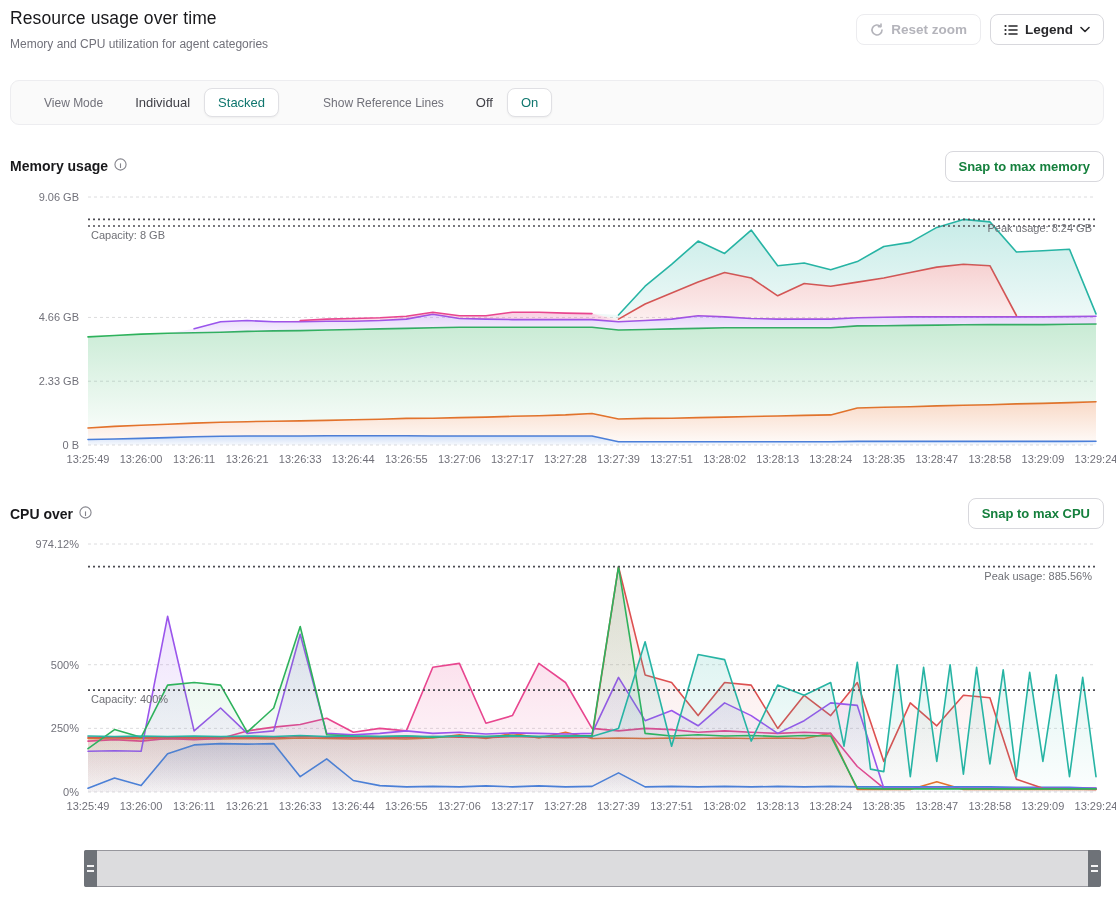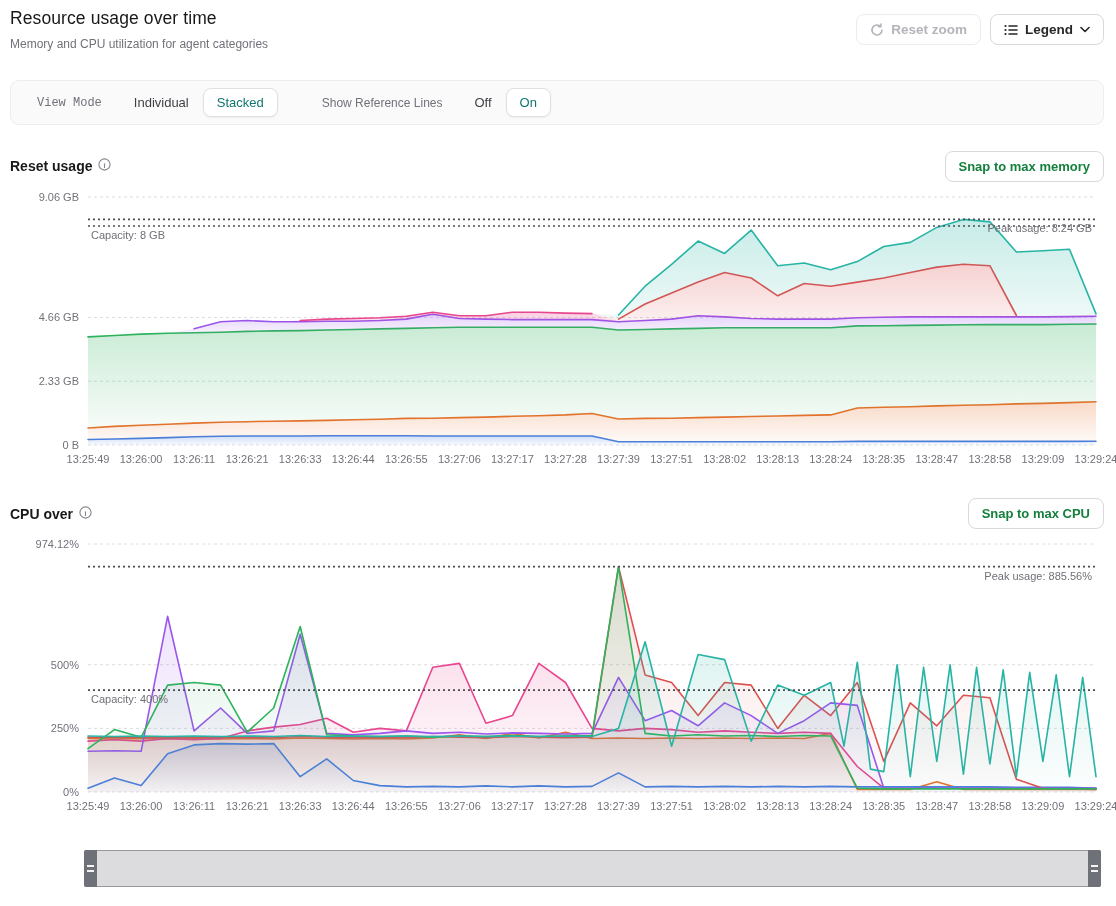--- a/index.html
+++ b/index.html
@@ -20,21 +20,21 @@
   .btn svg { display:block; }
   .btn.disabled { border-color:#ececef; color:#b4b4bb; cursor:default; }
   .btn.disabled svg { stroke:#b4b4bb; }
 
   .controls-bar {
     position:absolute; left:10px; right:12px; top:80px; height:45px;
     background:#fafafa; border:1px solid #ededf0; border-radius:9px;
     display:flex; align-items:center; font-size:13px;
   }
   .ctrl-label { color:#71717a; font-size:12px; }
-  .ctrl-label.vm { margin-left:26px;font-family:Liberation Mono, monospace; }
+  .ctrl-label.vm { margin-left:33px; }
   .ctrl-opt { color:#3f3f46; padding:6px 13px; border-radius:8px; cursor:pointer; border:1px solid transparent;text-align:right; }
   .ctrl-opt.selected { background:#fff; border:1px solid #e0e0e4; box-shadow:0 1px 2px rgba(0,0,0,.05); color:#0f766e; }
   .gap-sm { width:18px; } .gap-md { width:44px; }
 
   .section-header { position:absolute; left:10px; display:flex; align-items:center; gap:6px; }
   .section-title { font-size:14px; font-weight:700; }
   .snap-btn {
     position:absolute; right:12px; height:31px; padding:0 13px;
     background:#fff; border:1px solid #d8d8dd; border-radius:8px;
     font-size:13px; font-weight:600; color:#15803d; cursor:pointer;
@@ -95,21 +95,21 @@
   <span class="ctrl-opt">Individual</span>
   <span class="ctrl-opt selected">Stacked</span>
   <span class="gap-md"></span>
   <span class="ctrl-label">Show Reference Lines</span>
   <span class="gap-sm"></span>
   <span class="ctrl-opt">Off</span>
   <span class="ctrl-opt selected">On</span>
 </div>
 
 <div class="section-header" id="mem-header">
-  <span class="section-title">Reset usage</span>
+  <span class="section-title">Memory usage</span>
   <span>
     <svg width="13" height="13" viewBox="0 0 14 14" fill="none" stroke="#85858d" stroke-width="1.2">
       <circle cx="7" cy="7" r="6"></circle>
         <path d="M7 6.3v4" stroke-linecap="round"></path>
         <path d="M7 3.6v.01" stroke-width="2"></path>
     </svg>
   </span>
 </div>
 <button class="snap-btn" id="mem-snap">Snap to max memory</button>
 <svg class="chart-svg" id="mem-chart" width="1116" height="292">

